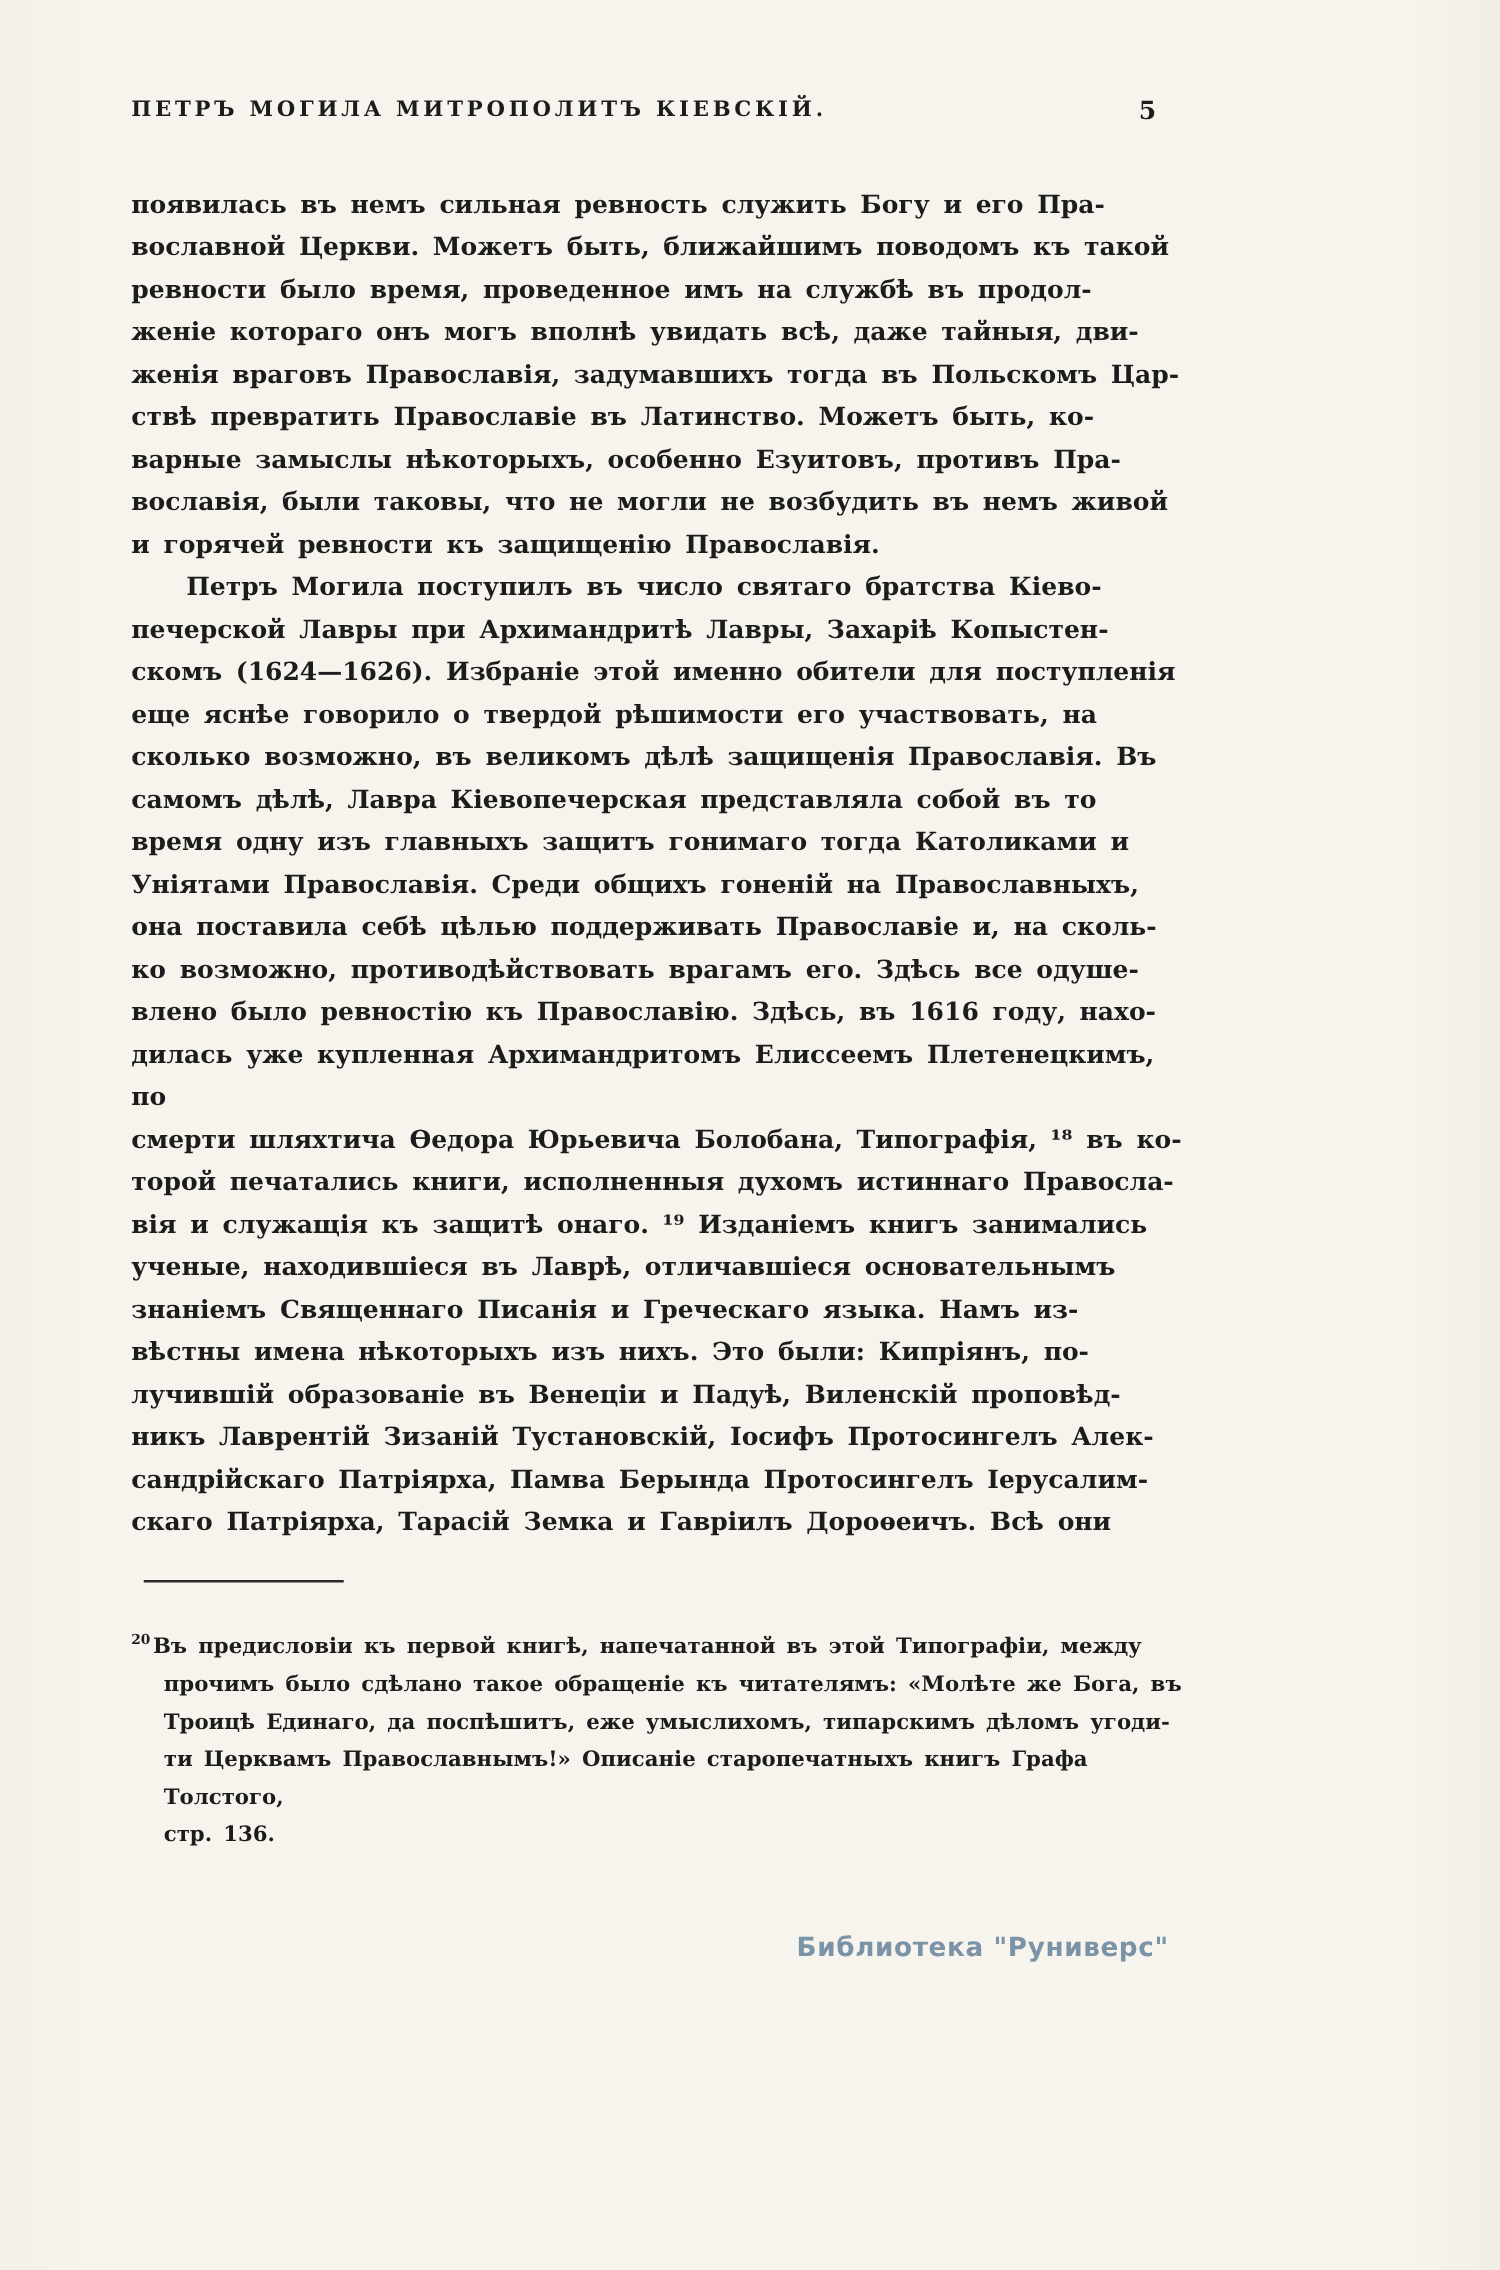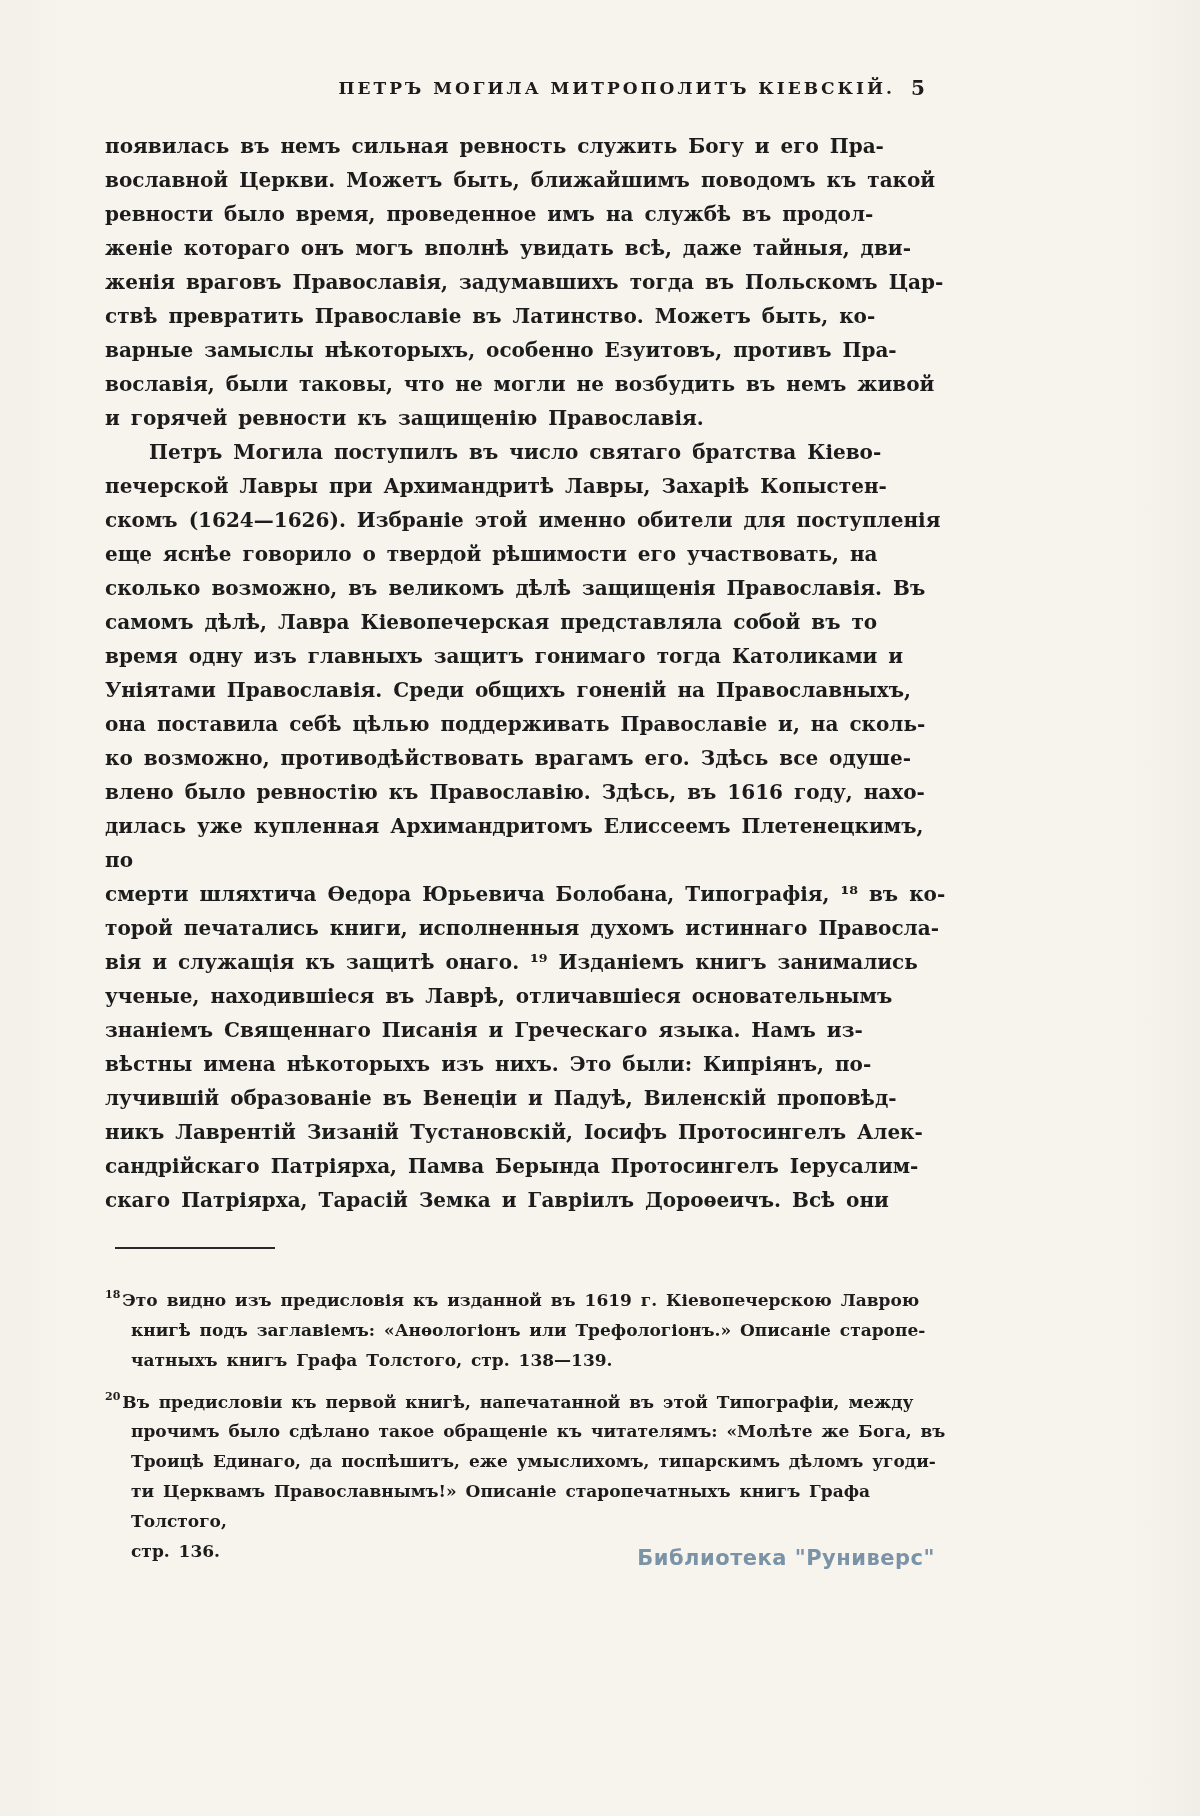--- a/index.html
+++ b/index.html
@@ -26,35 +26,35 @@
     top: 78px;
     width: 845px;
   }
   .header {
     position: relative;
     width: 100%;
     height: 30px;
   }
   .header .title {
     display: block;
-    text-align: right;
+    text-align: left;
     font-size: 17px;
     font-weight: bold;
     letter-spacing: 3px;
     padding-right: 55px; 
   }
   .header .pagenum {
     position: absolute;
     right: 25px;
     top: -2px;
     font-size: 20px;
     font-weight: bold;
   }
   .body-text {
-    margin-top: 21px;
+    margin-top: 38px;
   }
   .para {
     margin: 0;
     font-size: 20px;
     line-height: 34px;
     font-weight: bold;
     word-spacing: 4px;
     white-space: pre-line;
     text-align: left;
   }
@@ -141,23 +141,20 @@
 вѣстны имена нѣкоторыхъ изъ нихъ. Это были: Кипріянъ, по-
 лучившій образованіе въ Венеціи и Падуѣ, Виленскій проповѣд-
 никъ Лаврентій Зизаній Тустановскій, Іосифъ Протосингелъ Алек-
 сандрійскаго Патріярха, Памва Берында Протосингелъ Іерусалим-
 скаго Патріярха, Тарасій Земка и Гавріилъ Дороѳеичъ. Всѣ они</p>
     </div>
 
     <div class="fn-rule"></div>
 
     <div class="footnotes">
-      <p class="fn"><sup>18</sup><span class="fn-body">Это видно изъ предисловія къ изданной въ 1619 г. Кіевопечерскою Лаврою
-книгѣ подъ заглавіемъ: «Анѳологіонъ или Трефологіонъ.» Описаніе старопе-
-чатныхъ книгъ Графа Толстого, стр. 138—139.</span></p>
       <p class="fn"><sup>20</sup><span class="fn-body">Въ предисловіи къ первой книгѣ, напечатанной въ этой Типографіи, между
 прочимъ было сдѣлано такое обращеніе къ читателямъ: «Молѣте же Бога, въ
 Троицѣ Единаго, да поспѣшитъ, еже умыслихомъ, типарскимъ дѣломъ угоди-
 ти Церквамъ Православнымъ!» Описаніе старопечатныхъ книгъ Графа Толстого,
 стр. 136.</span></p>
     </div>
 
   </div>
 
   <div class="watermark">Библиотека "Руниверс"</div>

